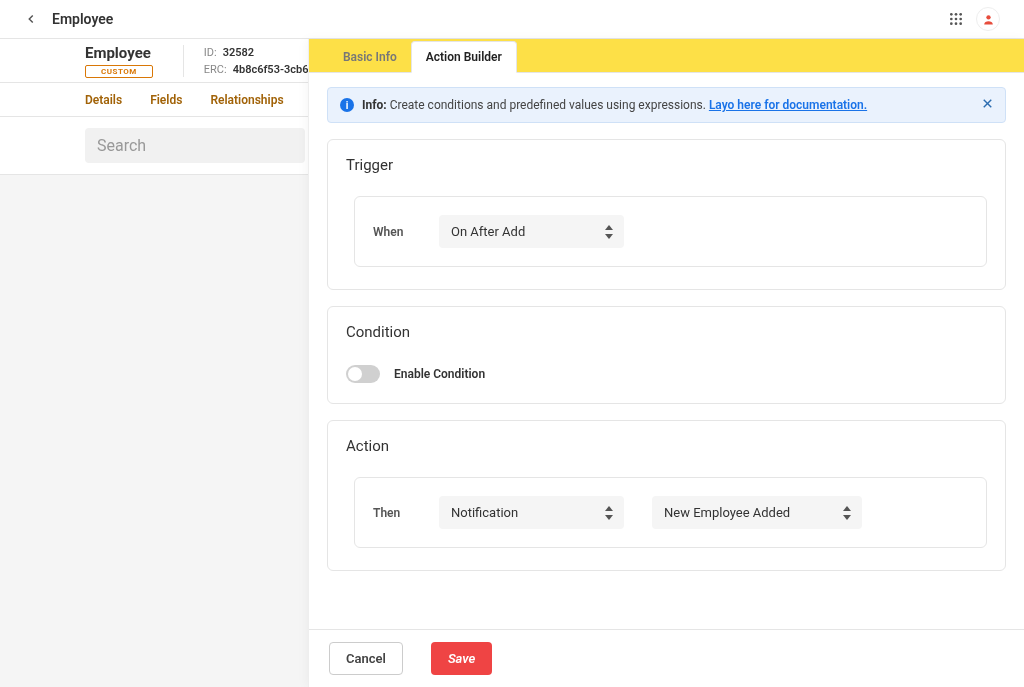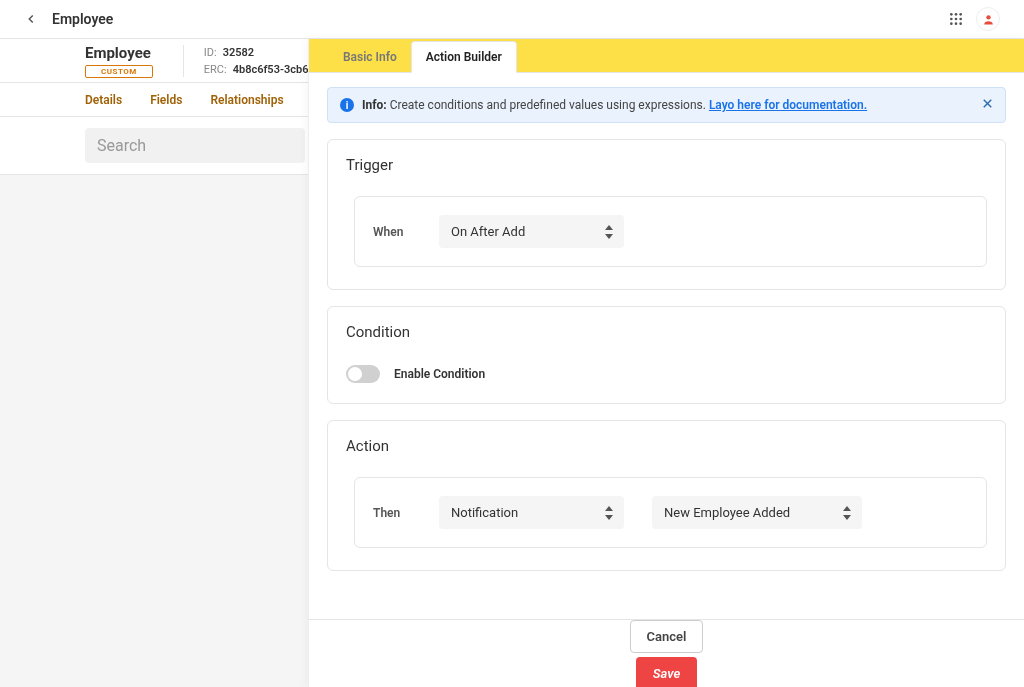--- a/index.html
+++ b/index.html
@@ -55,21 +55,21 @@
     .inner-box { border: 1px solid #e5e5e5; border-radius: 6px; padding: 18px; display: flex; align-items: center; gap: 28px; margin-left: 8px; }
     .fld-label { font-size: 12px; font-weight: 600; color: #555; width: 38px; }
     .select { background: #f5f5f5; border-radius: 4px; padding: 9px 30px 9px 12px; font-size: 13px; color: #333; position: relative; cursor: pointer; min-width: 185px; }
     .select-caret { position: absolute; right: 10px; top: 50%; transform: translateY(-50%); color: #555; }
 
     .toggle-row { display: flex; align-items: center; gap: 14px; padding: 8px 18px 20px 18px; }
     .toggle { width: 34px; height: 18px; background: #d0d0d0; border-radius: 10px; position: relative; cursor: pointer; }
     .toggle-knob { width: 14px; height: 14px; background: #fff; border-radius: 50%; position: absolute; top: 2px; left: 2px; }
     .toggle-label { font-size: 12px; font-weight: 600; color: #333; }
 
-    .panel-footer { height: 68px; border-top: 1px solid #e5e5e5; background: #fff; display: flex; align-items: center; padding: 0 20px; gap: 4px; flex-direction: column; }
+    .panel-footer { height: 58px; border-top: 1px solid #e5e5e5; background: #fff; display: flex; align-items: center; padding: 0 20px; gap: 28px; }
     .btn { padding: 8px 16px; border-radius: 4px; font-size: 13px; font-weight: 600; cursor: pointer; border: 1px solid transparent; }
     .btn-secondary { background: #fff; border-color: #ccc; color: #444; }
     .btn-primary { background: #ef4444; color: #fff; font-style: italic; }
 
     .svg-icon { display: inline-flex; }
   </style>
 </head>
 <body>
 
 <div class="top-header">

